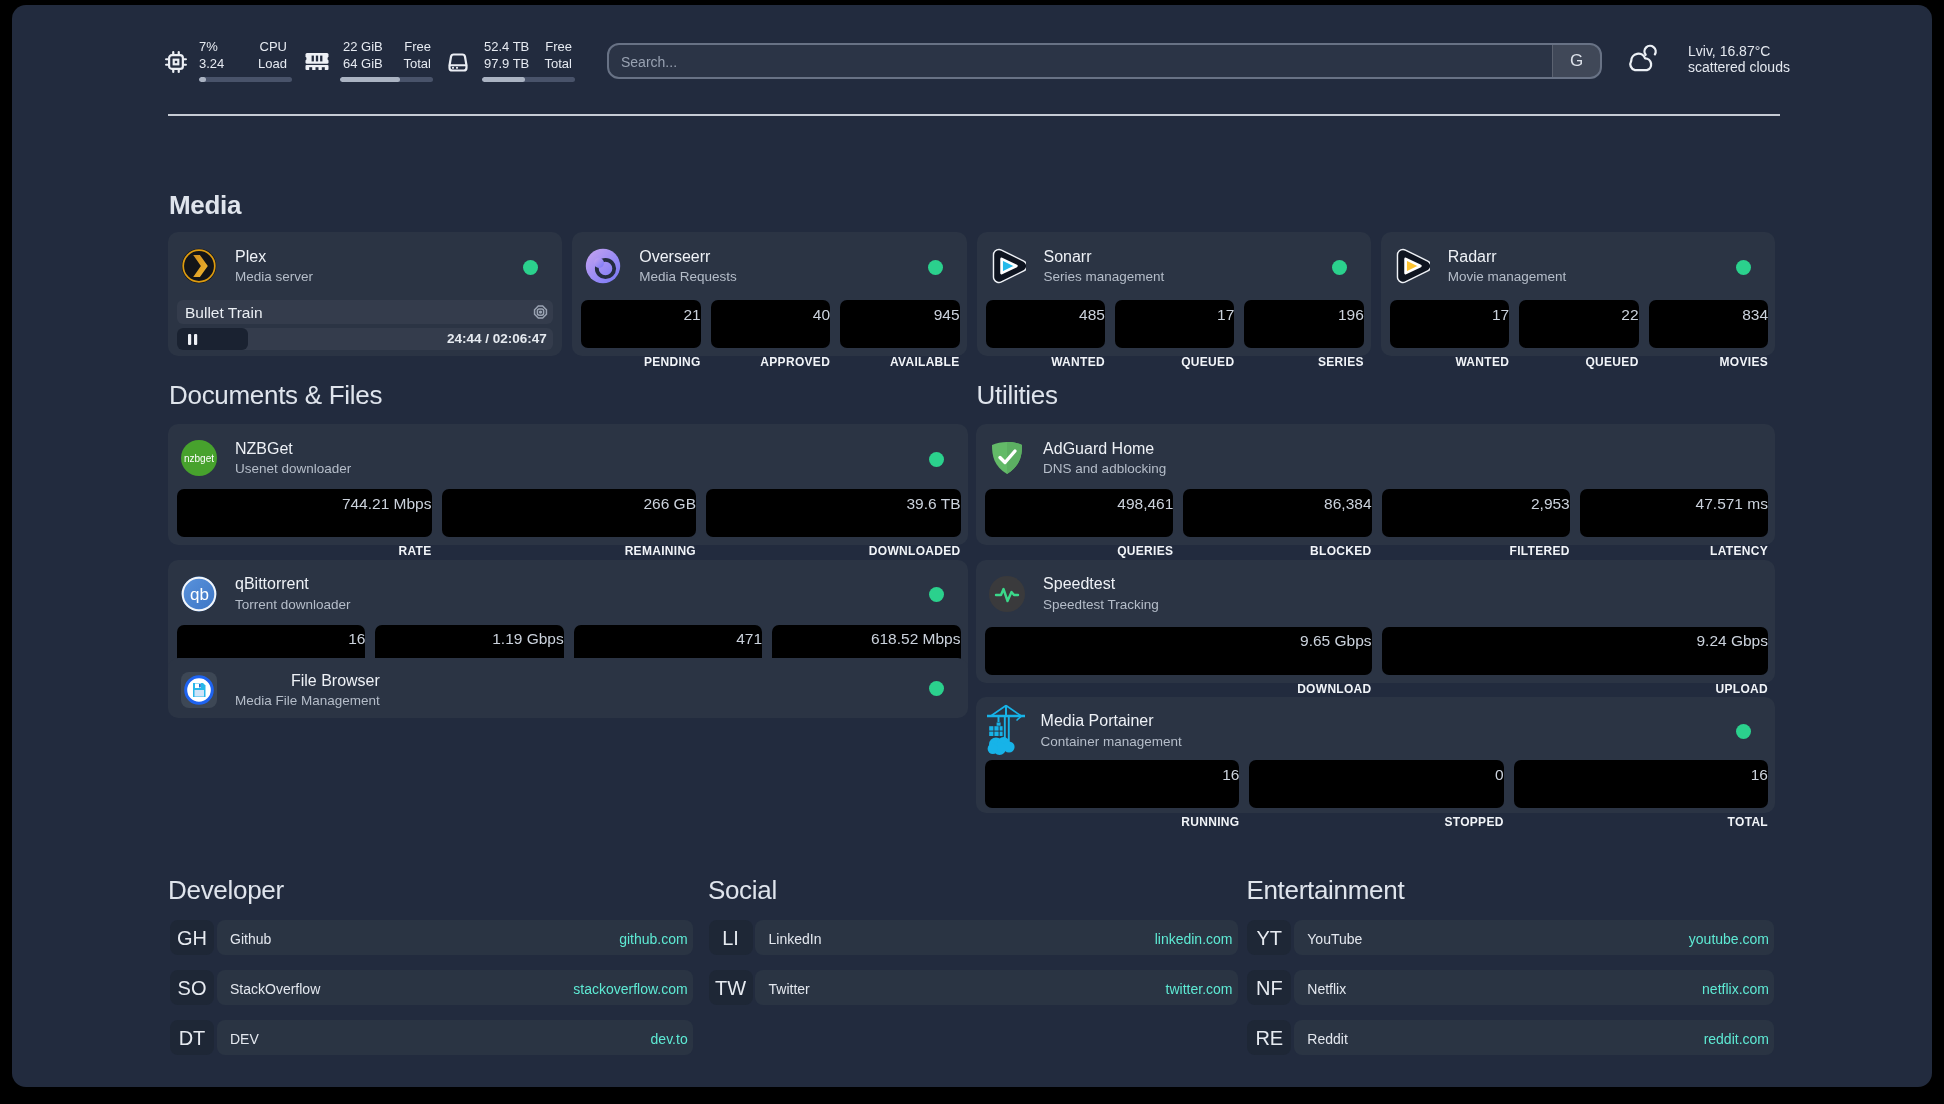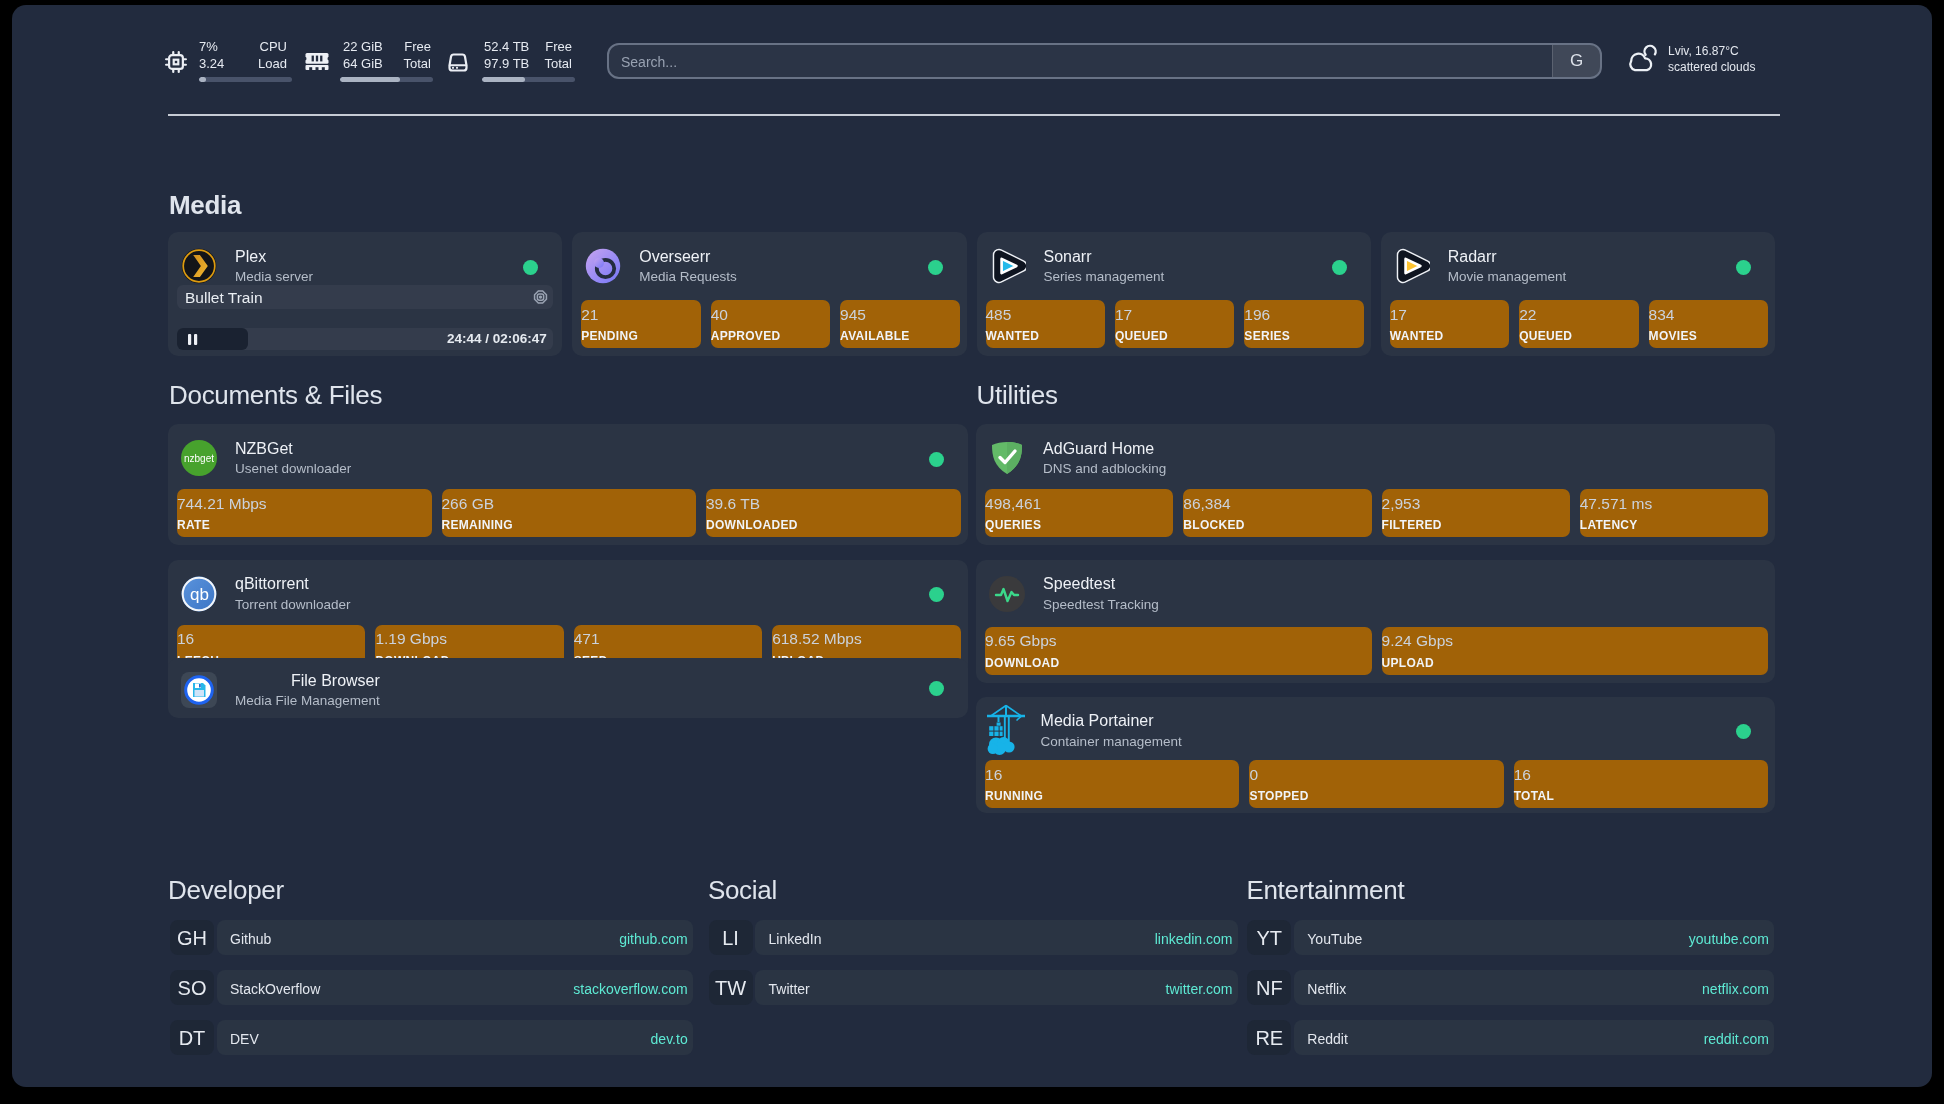--- a/index.html
+++ b/index.html
@@ -14,41 +14,41 @@
 .restext .l { text-align:left; }
 .restext .r { text-align:right; }
 .resbar { position:absolute; top:72.3px; height:4.5px; border-radius:3px; background:#49536a; width:93px; overflow:hidden; }
 .resbar .fill { height:100%; border-radius:3px; background:#aab3c2; }
 
 .search { position:absolute; left:439px; top:37.5px; width:995px; height:36.5px; border:2px solid #687285; border-radius:12px; background:rgba(255,255,255,0.045); }
 .search .ph { position:absolute; left:12px; top:9px; font-size:14px; color:#99a2b2; }
 .search .g { position:absolute; right:0; top:0; bottom:0; width:48px; background:rgba(255,255,255,0.10); border-radius:0 10px 10px 0; border-left:1px solid rgba(255,255,255,0.14); color:#dde2ea; font-size:17px; display:flex; align-items:center; justify-content:center; }
 
 .weather { position:absolute; left:1457px; top:39px; }
-.weather .wtxt { position:absolute; left:43px; top:-1.5px; font-size:12px; color:#e4e8ef; line-height:16.3px; white-space:nowrap; }
+.weather .wtxt { position:absolute; left:63px; top:-1.5px; font-size:14px; color:#e4e8ef; line-height:16.3px; white-space:nowrap; }
 .hr { position:absolute; top:108.5px; left:0; width:1612px; height:2px; background:#c6cbd4; }
 
 
 .stitle { position:absolute; font-size:26px; color:#dfe4ec; letter-spacing:-0.3px; }
 
 .card { position:absolute; background:#2b3444; border-radius:10px; }
 .chead { position:absolute; left:13px; top:2px; height:64px; display:flex; align-items:center; }
 .cicon { width:36px; height:36px; margin-right:18px; flex:none; }
 .chead > div:last-child { padding-top:1px; }
 .ct1 { font-size:16px; color:#eef1f6; line-height:20px; white-space:nowrap; }
 .ct2 { font-size:13.5px; color:#b5bdc9; line-height:18px; margin-top:1.5px; white-space:nowrap; }
 .dot { position:absolute; right:24px; top:27.5px; width:15px; height:15px; border-radius:50%; background:#2bd18d; }
 .tiles { position:absolute; left:9px; right:7px; bottom:8px; height:48px; display:flex; gap:10px; }
-.tile { flex:1; background:#a16207; border-radius:7px; display:flex; flex-direction:column; align-items:flex-start; padding-top:4.5px; text-align:center; }
+.tile { flex:1; background:#000000; border-radius:7px; display:flex; flex-direction:column; align-items:flex-end; padding-top:4.5px; text-align:center;gap:26px; }
 .tv { font-size:15.5px; color:#cbd2dc; line-height:19.5px; }
 .tl { font-size:12px; font-weight:bold; color:#f1f4f8; line-height:16px; letter-spacing:0.3px; margin-top:4px; }
 
 
 .prow { position:absolute; left:9px; right:9px; height:24px; background:rgba(255,255,255,0.045); border-radius:6px; }
-.prow1 { top:53px;text-align:right; }
+.prow1 { top:68px;text-align:right; }
 .prow2 { top:96px; height:22px; }
 .pfill { position:absolute; left:0; top:0; bottom:0; width:71px; background:#1a2231; border-radius:6px; }
 .btxt { position:absolute; left:8px; top:3.5px; font-size:15.5px; color:#eaeef3; }
 .ptime { position:absolute; right:6.5px; top:3px; font-size:13.5px; font-weight:bold; color:#e6eaf0; }
 
 
 .bmcol { position:absolute; width:528.7px; }
 .bmrow { position:absolute; left:0; width:100%; height:35px; }
 .bmabbr { position:absolute; left:2px; top:0; width:44px; height:35px; background:#1e2736; border-radius:8px; color:#e6eaf0; font-size:20px; text-align:center; line-height:37px; }
 .bmbar { position:absolute; left:48.5px; right:0; top:0; height:35px; background:#2a3443; border-radius:8px; }

